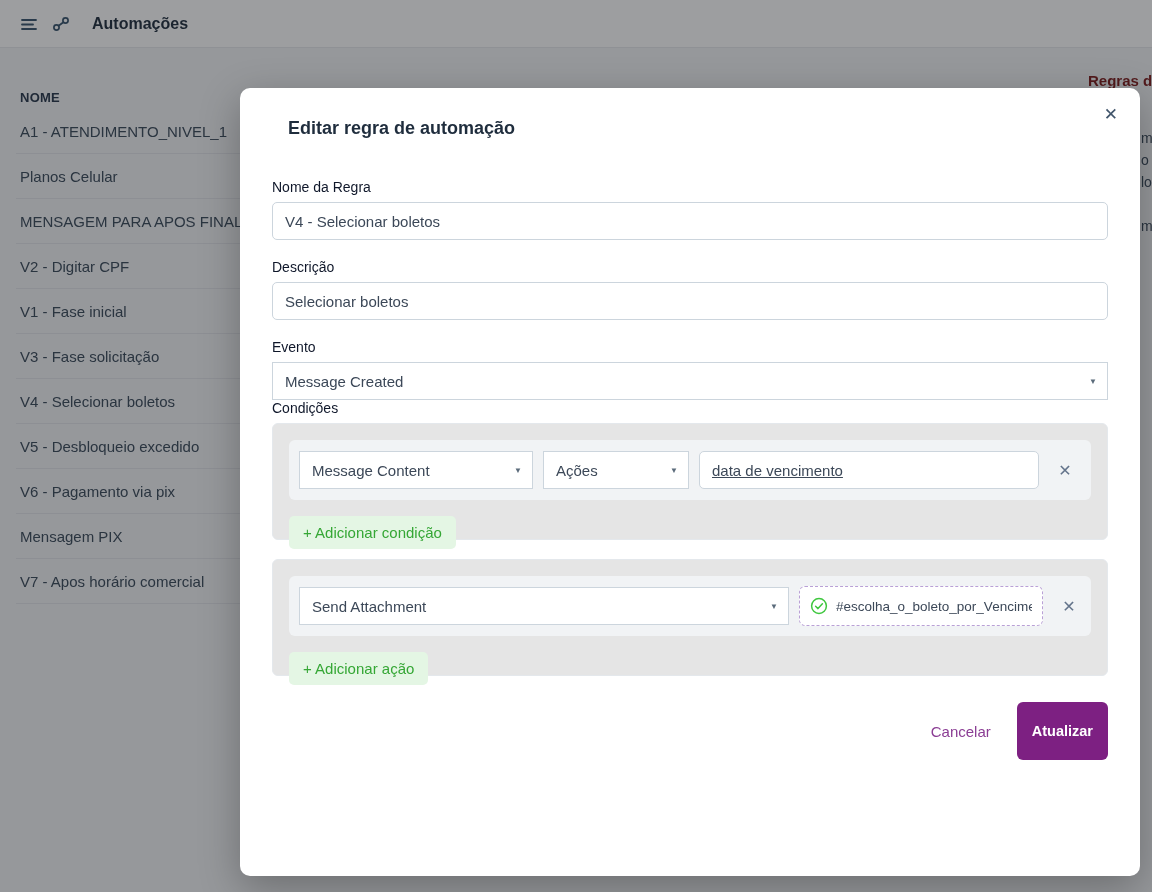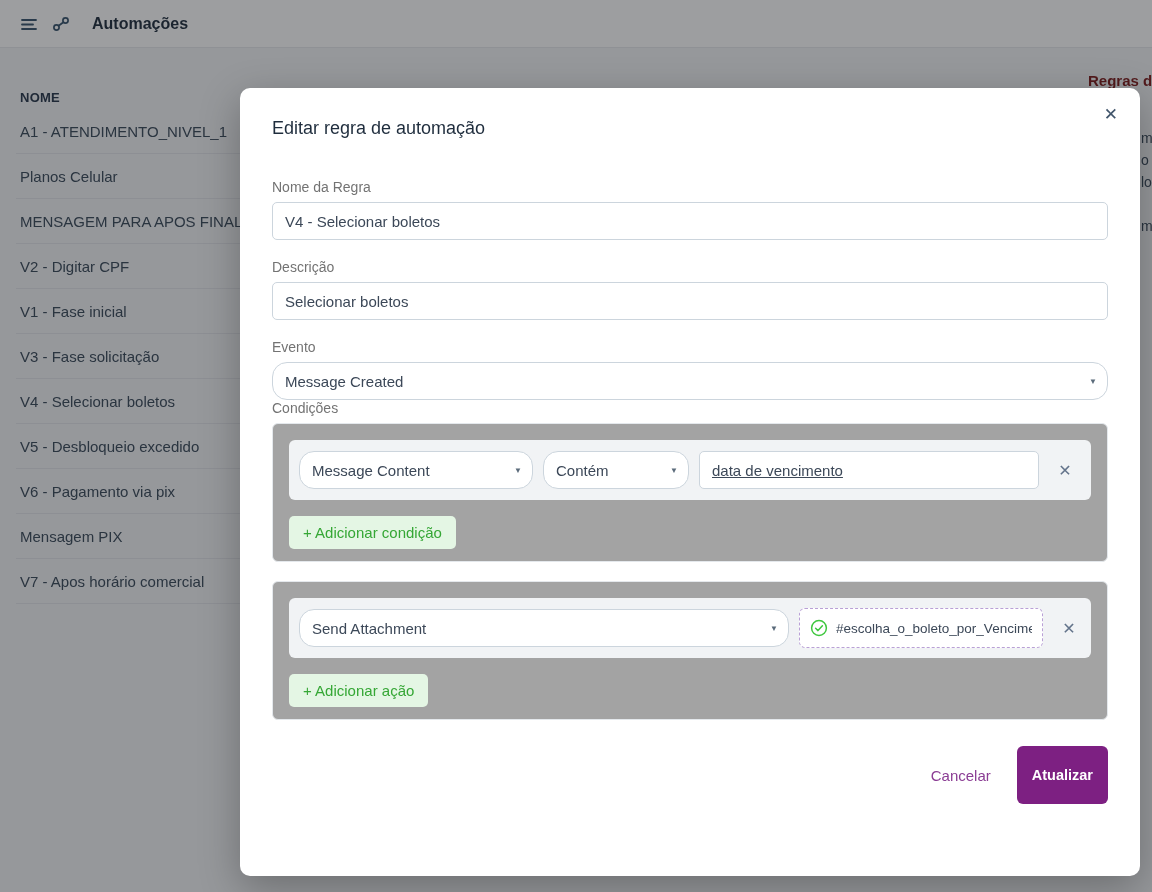--- a/index.html
+++ b/index.html
@@ -44,46 +44,46 @@
   
   .modal {
     position:absolute; left:240px; top:88px; width:900px; height:788px;
     background:#fff; border-radius:10px; box-shadow:0 12px 40px rgba(0,0,0,.28);
     padding:28px 32px 0;
   }
   .modal-close {
     position:absolute; top:18px; right:22px; font-size:17px; line-height:1;
     color:#41556b; cursor:pointer;
   }
-  .modal-title { font-size:18px; font-weight:400; color:#1f2d3d; margin:2px 0 40px; }
-
-  .field-label { font-size:14px; color:#737373; margin-bottom:7px; }
+  .modal-title { font-size:18px; font-weight:700; color:#1f2d3d; margin:2px 16px 40px; }
+
+  .field-label { font-size:14px; color:#0f172a; margin-bottom:7px; }
   .group { margin-top:19px; }
   .group-section { }
 
   .text-input {
     width:100%; height:38px; border:1px solid #ccd5dd; border-radius:5px;
     padding:0 12px; font-family:"Liberation Sans", sans-serif; font-size:15px;
     color:#3c4858; background:#fff; outline:none;
   }
 
   .select {
-    position:relative; height:38px; border:1px solid #ccd5dd; border-radius:15px;
+    position:relative; height:38px; border:1px solid #ccd5dd; border-radius:0;
     background:#fff; display:flex; align-items:center;
     padding:0 26px 0 12px; font-size:15px; color:#3c4858; cursor:pointer; flex:none;
   }
   .select-full { width:100%; }
   .caret {
     position:absolute; right:10px; top:50%; transform:translateY(-50%);
     font-size:8px; color:#5b6b7b;
   }
 
   .box {
-    border:1px solid #e4e8ec; border-radius:6px; background:#a3a3a3;
-    padding:16px; height:139px;
+    border:1px solid #e4e8ec; border-radius:6px; background:#e5e5e5;
+    padding:16px; height:117px;
   }
   .cond-row {
     background:#f1f3f5; border-radius:6px; padding:10px; height:60px;
     display:flex; align-items:center; gap:10px;
   }
   .sel-attr { width:234px; } .sel-op { width:146px; } .sel-action { width:490px; }
   .cond-input { width:340px; flex:none;text-decoration:underline; }
   .remove-x {
     width:24px; text-align:center; color:#64748b; font-size:16px;
     margin-left:4px; cursor:pointer; flex:none;
@@ -183,21 +183,21 @@
 
   <div class="group-section">
     <div class="field-label">Condições</div>
     <div class="box">
       <div class="cond-row">
         <div class="select sel-attr">
           <span>Message Content</span>
           <span class="caret">▼</span>
         </div>
         <div class="select sel-op">
-          <span>Contém</span>
+          <span>Ações</span>
           <span class="caret">▼</span>
         </div>
         <input class="text-input cond-input" type="text" value="data de vencimento" style="">
         <span class="remove-x">✕</span>
       </div>
       <button class="add-btn">+ Adicionar condição</button>
     </div>
   </div>
 
   <div class="group">

